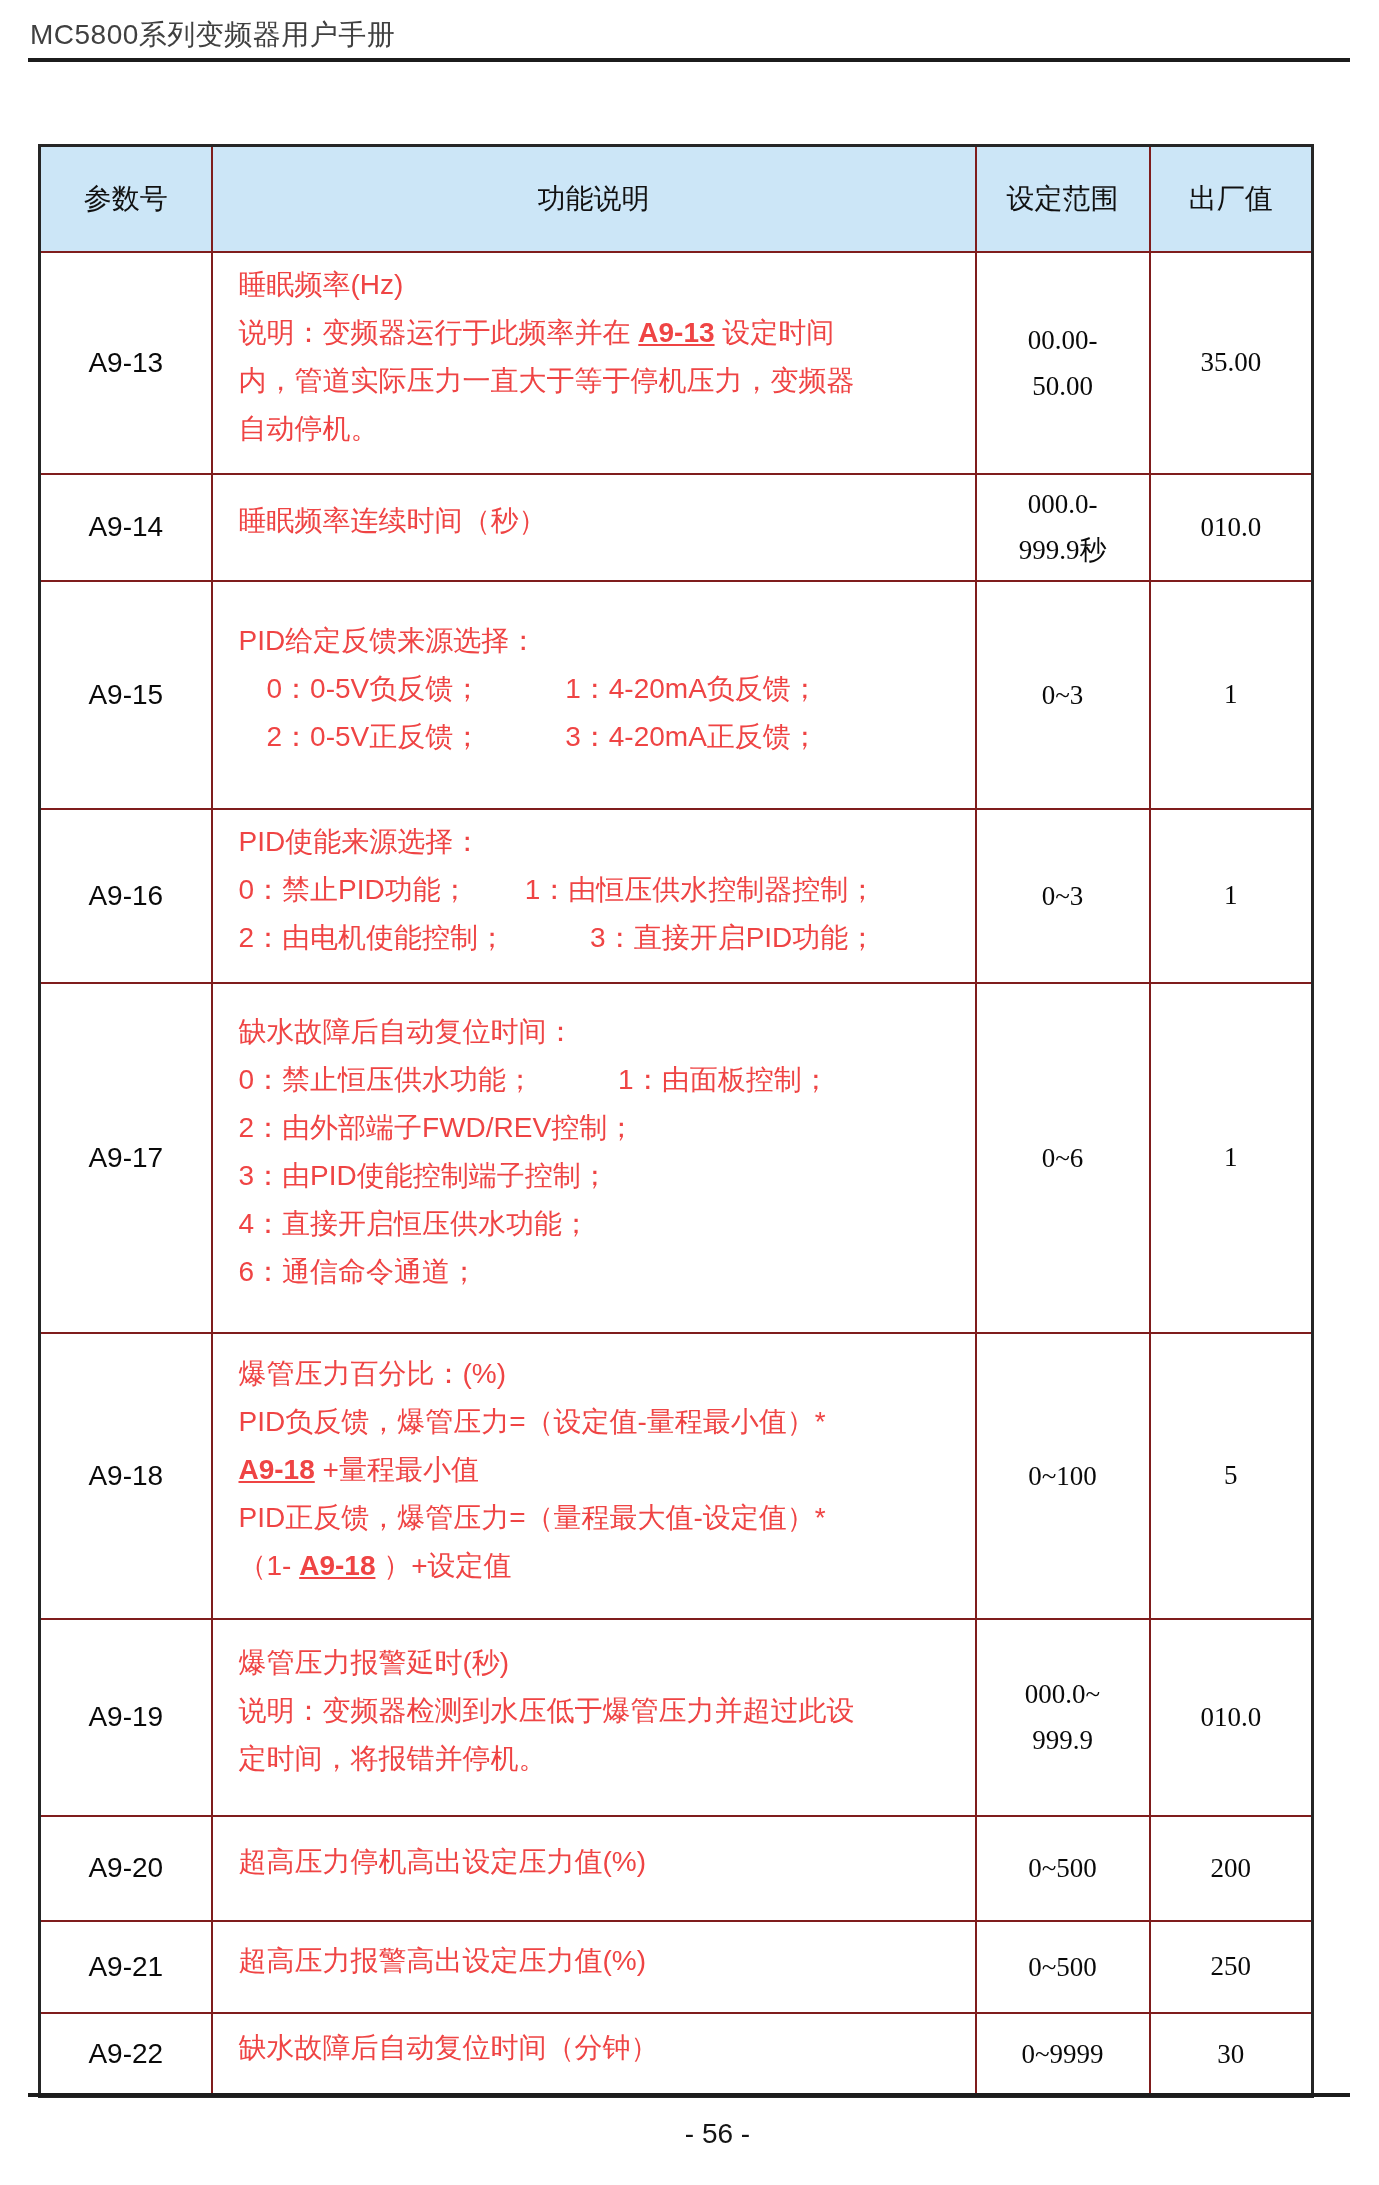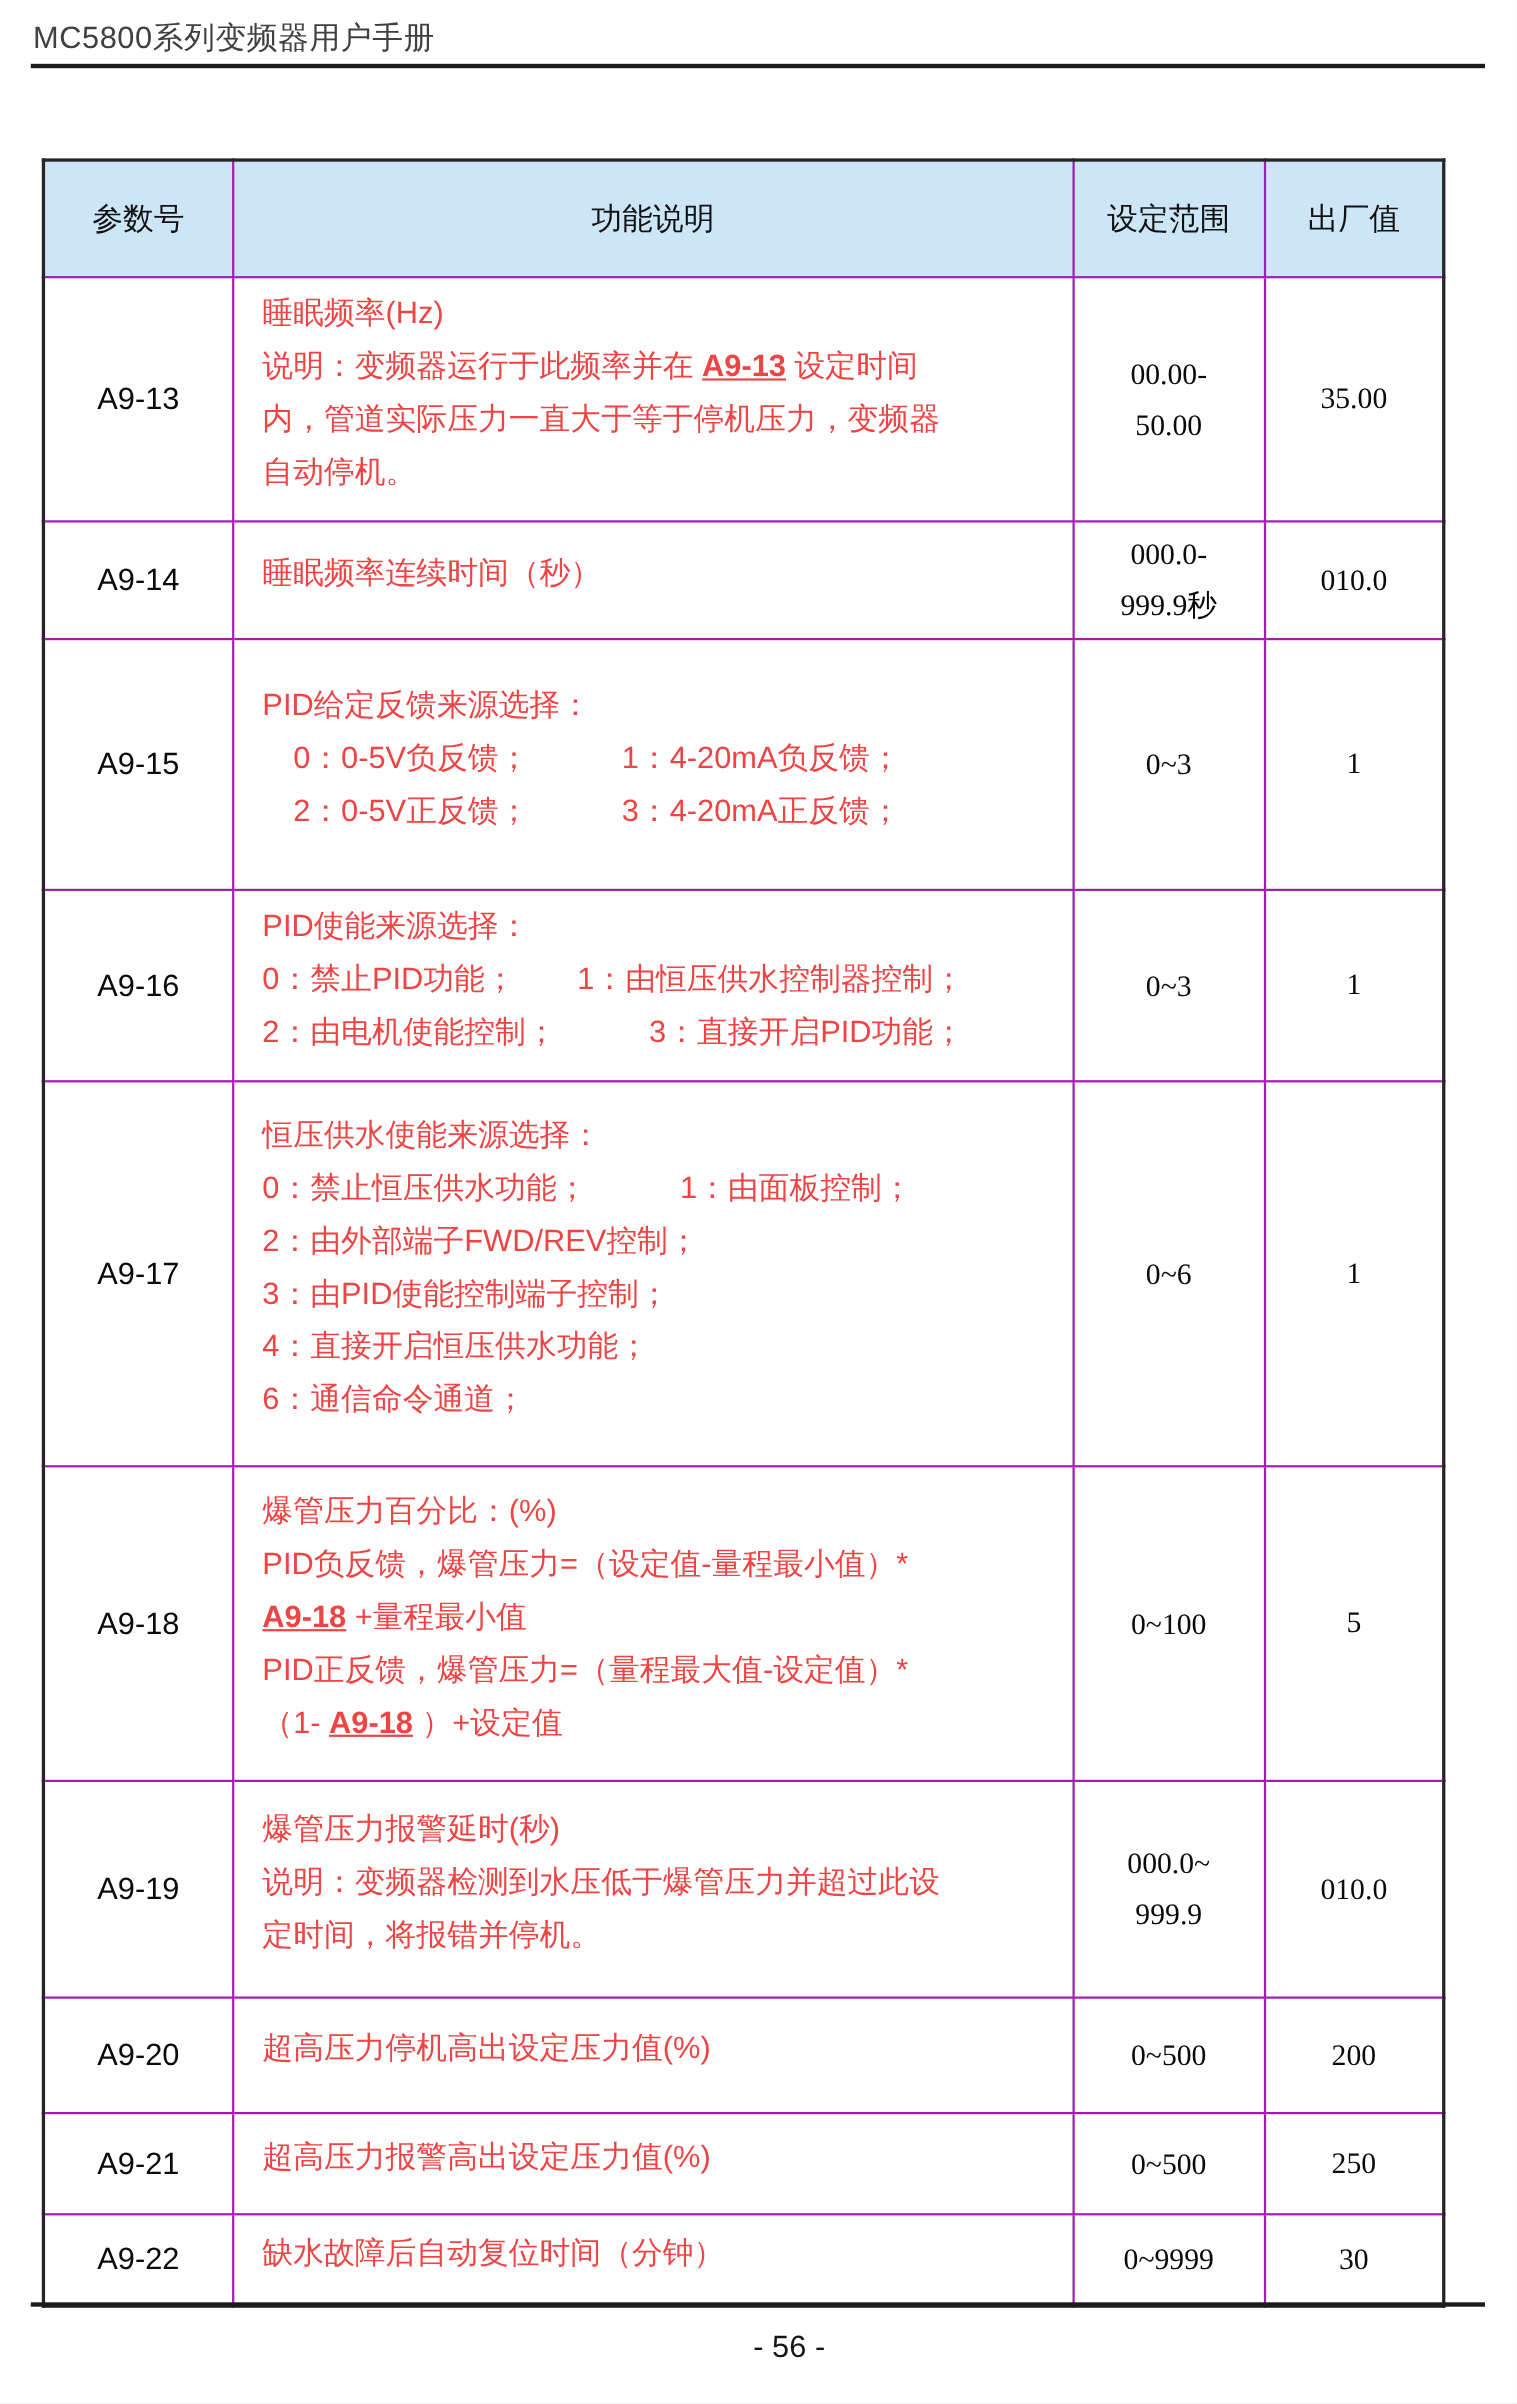--- a/index.html
+++ b/index.html
@@ -21,21 +21,21 @@
   .rule.top{top:58px;}
   .rule.bottom{top:2093px;}
   table.params{
     position:absolute;left:38px;top:144px;
     width:1273px;
     border-collapse:collapse;
     table-layout:fixed;
     border:3px solid #262626;
   }
   col.c1{width:172px;} col.c2{width:764px;} col.c3{width:174px;} col.c4{width:163px;}
-  th,td{border:2px solid #a21caf;vertical-align:middle;}
+  th,td{border:2px solid #7f1d1d;vertical-align:middle;}
   thead tr{height:106px;}
   thead th{
     background:#cce6f7;
     font-family:"Liberation Serif","DejaVu Serif",serif;
     font-size:28px;font-weight:normal;color:#111;
     text-align:center;
   }
   tbody tr:nth-child(1){height:193px;}
   tbody tr:nth-child(2){height:107px;margin-top:12px;}
   tbody tr:nth-child(3){height:228px;}
@@ -143,21 +143,21 @@
             <div class="line">2：由电机使能控制；　　　3：直接开启PID功能；</div>
           </td>
           <td class="rangecell">
             <div class="rline">0~3</div>
           </td>
           <td class="defcell">1</td>
         </tr>
         <tr>
           <td class="param">A9-17</td>
           <td class="desc">
-            <div class="line">恒压供水使能来源选择：</div>
+            <div class="line">缺水故障后自动复位时间：</div>
             <div class="line">0：禁止恒压供水功能；　　　1：由面板控制；</div>
             <div class="line">2：由外部端子FWD/REV控制；</div>
             <div class="line">3：由PID使能控制端子控制；</div>
             <div class="line">4：直接开启恒压供水功能；</div>
             <div class="line">6：通信命令通道；</div>
           </td>
           <td class="rangecell">
             <div class="rline">0~6</div>
           </td>
           <td class="defcell">1</td>

